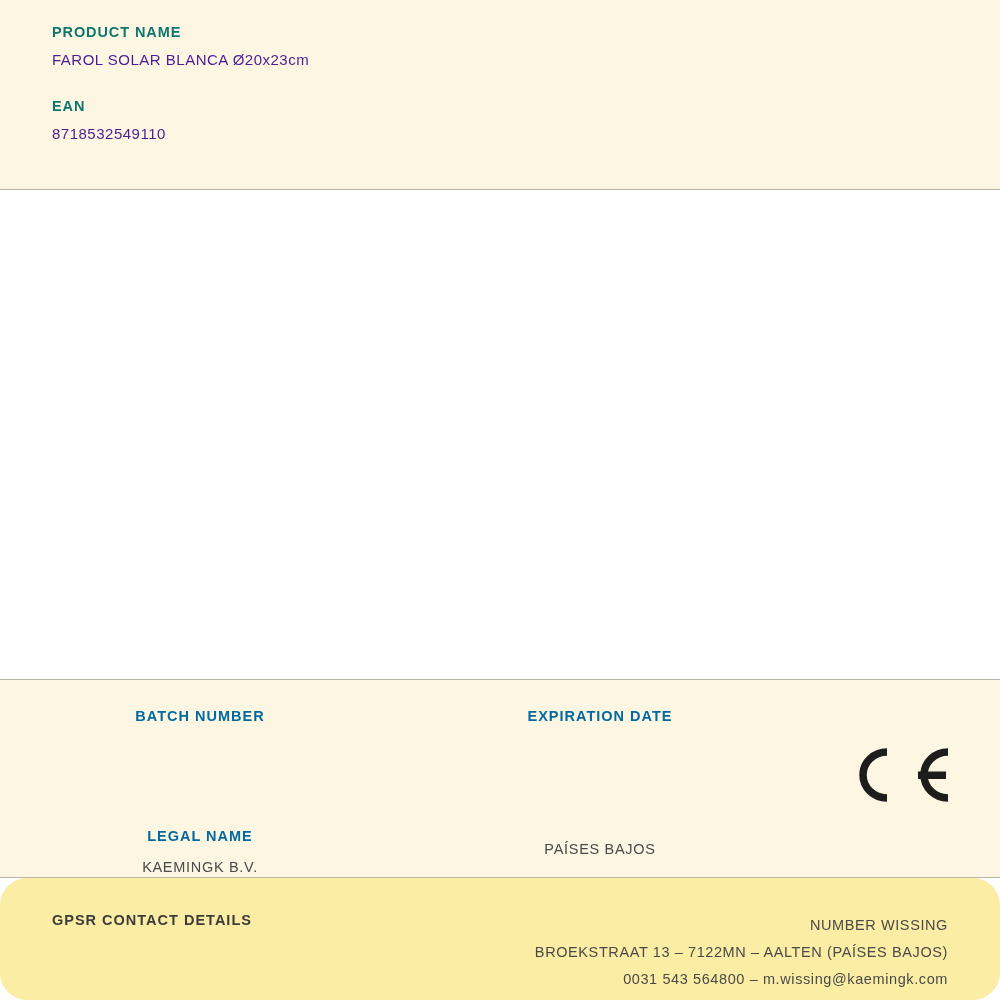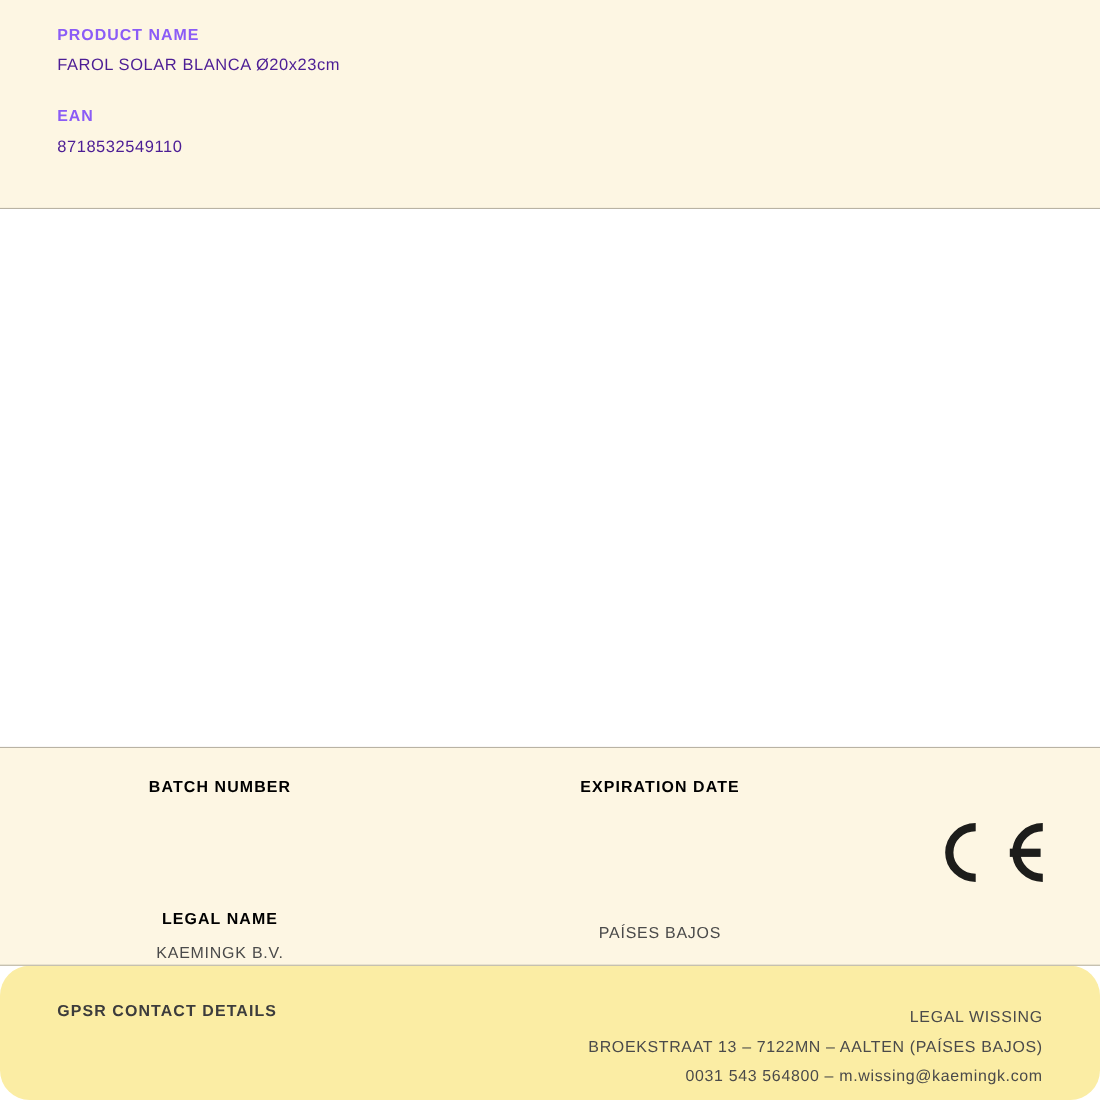--- a/index.html
+++ b/index.html
@@ -34,21 +34,21 @@
   .field {
     padding-left: 52px;
   }
   .field + .field {
     margin-top: 28px;
   }
   .field-label {
     font-size: 14.5px;
     font-weight: bold;
     letter-spacing: 0.9px;
-    color: #8b5cf6;
+    color: #0f766e;
     text-transform: uppercase;
     margin: 0 0 9px 0;
     line-height: 1.2;
   }
   .field-value {
     font-size: 15px;
     letter-spacing: 0.5px;
     color: #4c1d95;
     margin: 0;
     line-height: 1.3;
@@ -78,21 +78,21 @@
     margin-top: 62px;
   }
   .detail-col {
     width: 400px;
     text-align: center;
   }
   .detail-label {
     font-size: 14.5px;
     font-weight: bold;
     letter-spacing: 1px;
-    color: #000000;
+    color: #0369a1;
     text-transform: uppercase;
     margin: 0 0 7px 0;
     line-height: 1.2;
     min-height: 17px;
   }
   .detail-value {
     font-size: 14.5px;
     letter-spacing: 0.7px;
     color: #4a4a4a;
     margin: 12px;
@@ -185,19 +185,19 @@
 
         <path d="M92 8 A24 23 0 1 0 92 54" fill="none" stroke="#1d1d1b" stroke-width="7.5" stroke-linecap="butt"></path>
         <rect x="62" y="27.5" width="28" height="7.5" fill="#1d1d1b"></rect>
       </svg>
     </div>
   </div>
 
   <div class="footer">
     <div class="footer-title">GPSR CONTACT DETAILS</div>
     <div class="footer-lines">
-      <div>LEGAL WISSING</div>
+      <div>NUMBER WISSING</div>
       <div>BROEKSTRAAT 13 – 7122MN – AALTEN (PAÍSES BAJOS)</div>
       <div>0031 543 564800 – m.wissing@kaemingk.com</div>
     </div>
   </div>
 
 </div>
 
 </body></html>

